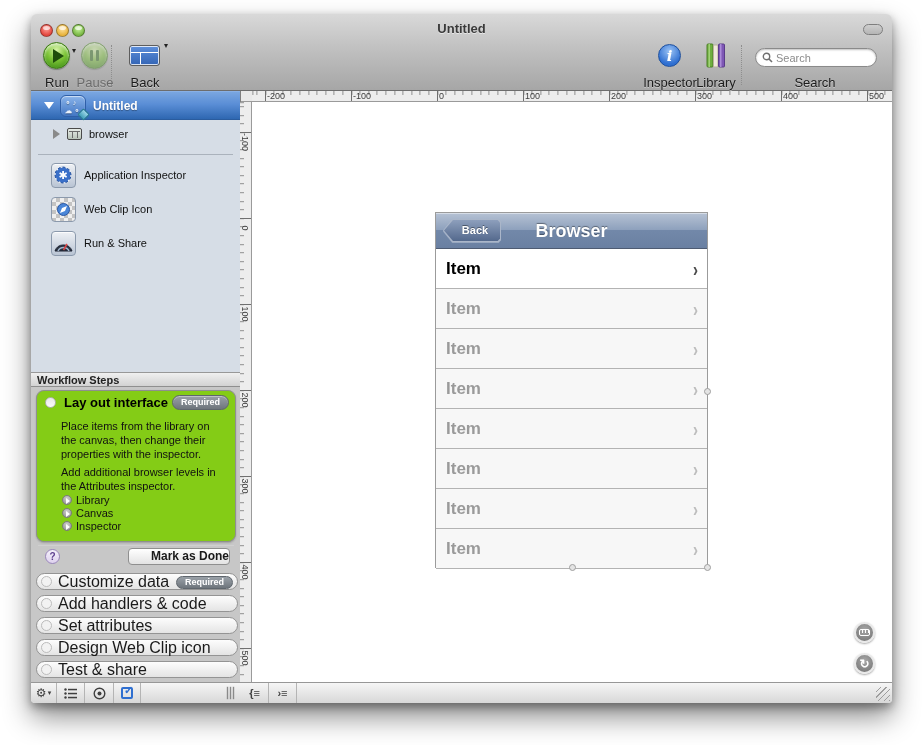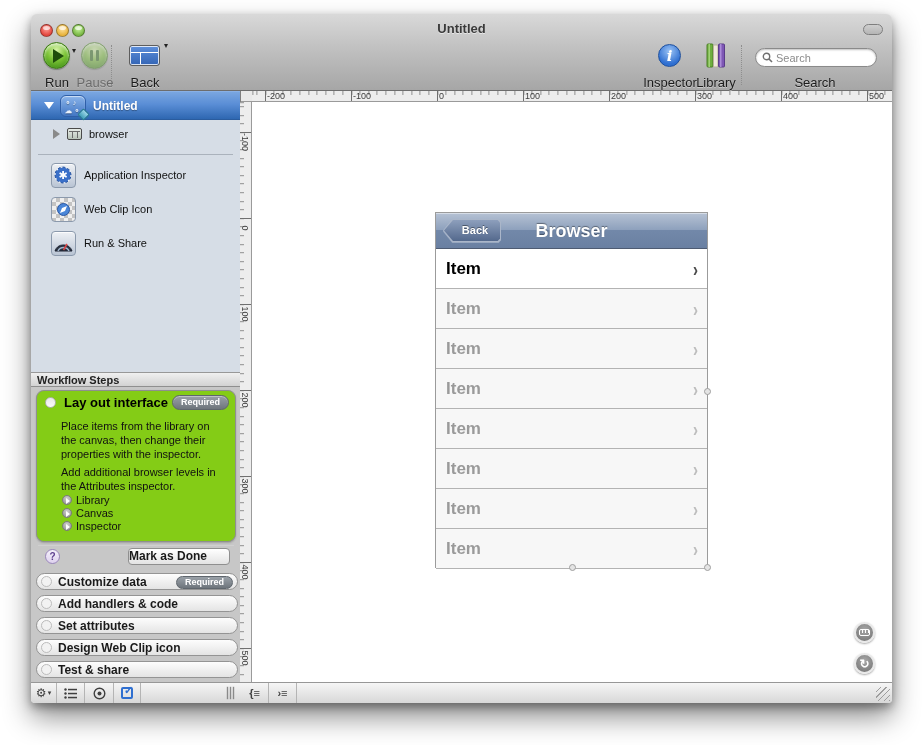--- a/index.html
+++ b/index.html
@@ -94,25 +94,25 @@
   .wf-para { position:absolute; left:24px; right:8px; font-size:11px; line-height:14px; color:#111; }
   .wf-link { position:absolute; left:25px; display:flex; align-items:center; height:12px; font-size:11px; color:#111; }
   .wf-link .bullet { width:10px; height:10px; border-radius:50%; margin-right:4px;
     background:radial-gradient(circle at 50% 30%, #cfcfcf, #8d8d8d); border:1px solid #7c7c7c; position:relative; }
   .wf-link .bullet::after { content:""; position:absolute; left:3px; top:2px; width:0; height:0;
     border-left:4px solid #fff; border-top:3px solid transparent; border-bottom:3px solid transparent; }
   .wf-footer-line { position:absolute; left:1px; right:1px; top:154px; height:1px; background:#d0d0d0; }
   .help-btn { position:absolute; left:8px; top:158px; width:15px; height:15px; border-radius:50%;
     background:linear-gradient(#f4f0fa,#ded2ee); border:1px solid #9a86bb; color:#5d3f8f; font-size:10px; font-weight:bold; text-align:center; line-height:14px; }
   .done-btn { position:absolute; right:5px; top:157px; width:102px; height:17px; border-radius:4px;
-    background:linear-gradient(#ffffff,#e3e3e3); border:1px solid #8f8f8f; font-size:12px; font-weight:bold; color:#1a1a1a; text-align:left; line-height:15px; }
+    background:linear-gradient(#ffffff,#e3e3e3); border:1px solid #8f8f8f; font-size:12px; font-weight:bold; color:#1a1a1a; text-align:right; line-height:15px; }
   .pill { position:absolute; left:5px; width:202px; height:17px; border-radius:9px;
     background:linear-gradient(#fdfdfd,#e4e4e4); border:1px solid #949494; display:flex; align-items:center; }
   .pill .pcircle { width:11px; height:11px; border-radius:50%; border:1px solid #bcbcbc; background:#f2f2f2; margin:0 6px 0 4px; flex:none; }
-  .pill .plabel { font-size:12px; font-weight:bold; color:#1a1a1a; }
+  .pill .plabel { font-size:16px; font-weight:normal; color:#1a1a1a; }
   .pill .pbadge { position:absolute; right:4px; top:2px; padding:0 8px 1px; border-radius:8px;
     background:linear-gradient(#9aa1a8,#6e757c); border:1px solid #5f666d; color:#fff; font-size:9px; font-weight:bold; }
 
   
   .vdivider { position:absolute; left:209px; top:77px; bottom:0; width:1px; background:#7f7f7f; }
   .ruler-corner { position:absolute; left:210px; top:77px; width:11px; height:11px; background:#e9e9e9; border-bottom:1px solid #9a9a9a; }
   .hruler { position:absolute; left:221px; top:77px; right:0; height:11px; background:#ededed; border-bottom:1px solid #9a9a9a; }
   .hruler .minor { position:absolute; left:0; right:0; top:0; height:4px;
     background:repeating-linear-gradient(to right, #8f8f8f 0 1px, transparent 1px 8.6px); background-position-x:4.4px; }
   .hruler .major { position:absolute; left:0; right:0; top:0; bottom:0;

